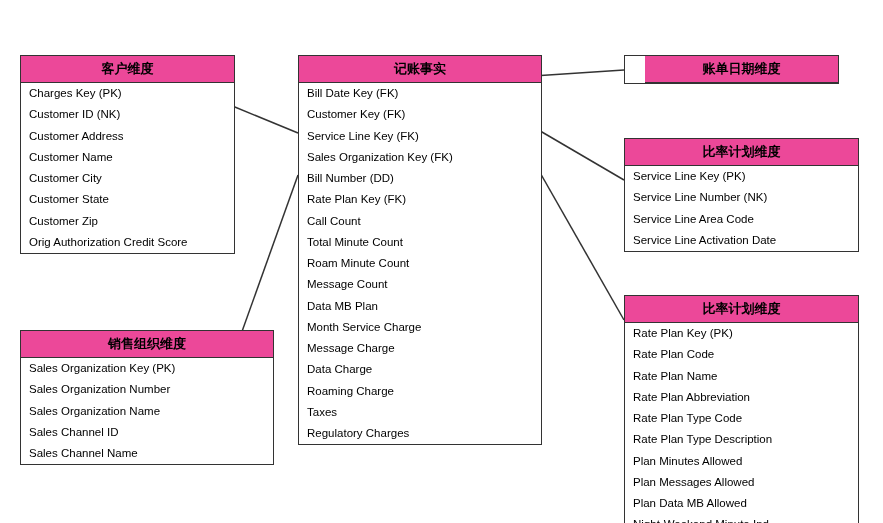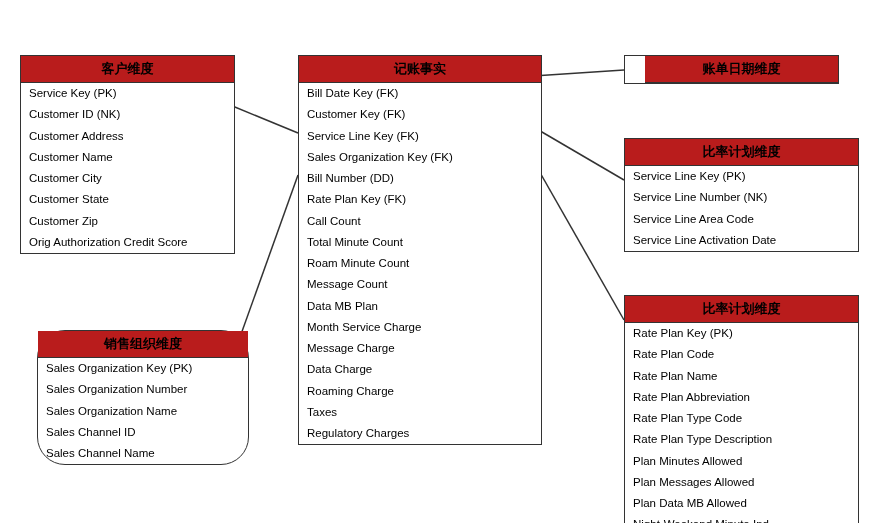--- a/index.html
+++ b/index.html
@@ -20,21 +20,21 @@
       padding: 20px;
     }
 
     .table-box {
       position: absolute;
       border: 1.5px solid #333;
       background: #fff;
     }
 
     .table-header {
-      background: #b91c1c;
+      background: #ec4899;
       text-align: center;
       font-weight: bold;
       font-size: 13px;
       padding: 4px 6px;
       border-bottom: 1.5px solid #333;
     }
 
     .table-body {
       padding: 0;
     }
@@ -70,32 +70,32 @@
     <line x1="518" y1="77" x2="624" y2="70" stroke="#333" stroke-width="1.5"></line>
 
     <line x1="518" y1="118" x2="624" y2="180" stroke="#333" stroke-width="1.5"></line>
 
     <line x1="518" y1="134" x2="624" y2="320" stroke="#333" stroke-width="1.5"></line>
   </svg>
 
   <div class="table-box" style="left:20px; top:55px; width:215px;">
     <div class="table-header">客户维度</div>
     <div class="table-body">
-      <div class="table-row">Service Key (PK)</div>
+      <div class="table-row">Charges Key (PK)</div>
       <div class="table-row">Customer ID (NK)</div>
       <div class="table-row">Customer Address</div>
       <div class="table-row">Customer Name</div>
       <div class="table-row">Customer City</div>
       <div class="table-row">Customer State</div>
       <div class="table-row">Customer Zip</div>
       <div class="table-row">Orig Authorization Credit Score</div>
     </div>
   </div>
 
-  <div class="table-box" style="left:37px; top:330px; width:212px;border-radius:28px;">
+  <div class="table-box" style="left:20px; top:330px; width:254px;">
     <div class="table-header">销售组织维度</div>
     <div class="table-body">
       <div class="table-row">Sales Organization Key (PK)</div>
       <div class="table-row">Sales Organization Number</div>
       <div class="table-row">Sales Organization Name</div>
       <div class="table-row">Sales Channel ID</div>
       <div class="table-row">Sales Channel Name</div>
     </div>
   </div>
 

